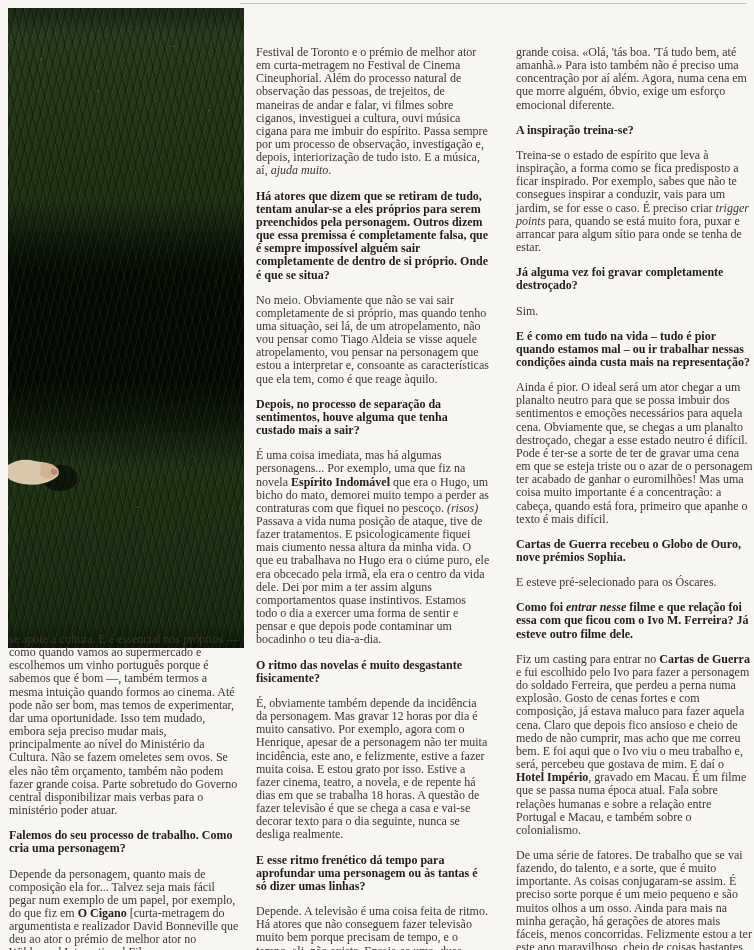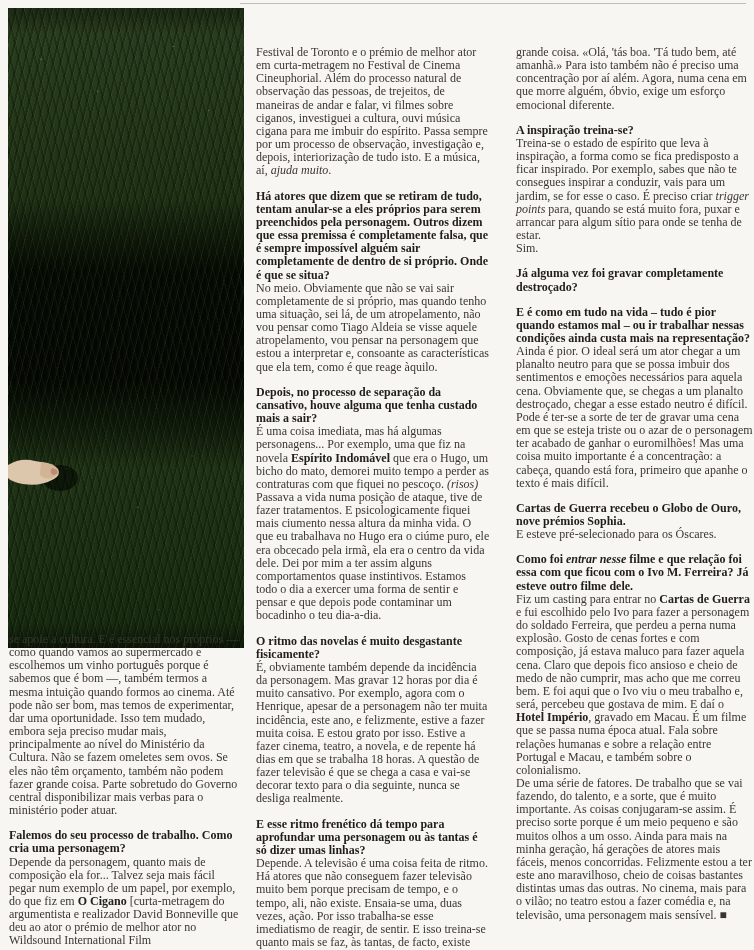--- a/index.html
+++ b/index.html
@@ -38,21 +38,21 @@
   .col{
     position:absolute;
     font-size:12px;line-height:13.15px;color:#3a362f;
     text-align:left;
   }
   .col-left{left:9px;top:633px;width:231px;}
   .col-middle{left:256px;top:46px;width:234px;}
   .col-right{left:516px;top:46px;width:238px;}
   .para{margin:12px 0 0 0;}
   .para:first-child{margin-top:0;}
-  .para.tight{margin-top:0;}
+  .para.tight{margin-top:12px;}
   .para.question{font-weight:bold;color:#211e18;}
   .b{font-weight:bold;color:#24211b;}
   .i{font-style:italic;}
 </style>
 </head>
 <body>
 
 <div class="top-rule"></div>
 
 <div class="photo">
@@ -66,33 +66,33 @@
 
 <div class="col col-left">
     <p class="para body"><span>se apoie a cultura. E é essencial nos próprios — como quando vamos ao supermercado e escolhemos um vinho português porque é sabemos que é bom —, também termos a mesma intuição quando formos ao cinema. Até pode não ser bom, mas temos de experimentar, dar uma oportunidade. Isso tem mudado, embora seja preciso mudar mais, principalmente ao nível do Ministério da Cultura. Não se fazem omeletes sem ovos. Se eles não têm orçamento, também não podem fazer grande coisa. Parte sobretudo do Governo central disponibilizar mais verbas para o ministério poder atuar.</span></p>
     <p class="para question"><span>Falemos do seu processo de trabalho. Como cria uma personagem?</span></p>
     <p class="para answer tight"><span>Depende da personagem, quanto mais de composição ela for... Talvez seja mais fácil pegar num exemplo de um papel, por exemplo, do que fiz em </span><span class="b">O Cigano</span><span> [curta-metragem do argumentista e realizador David Bonneville que deu ao ator o prémio de melhor ator no Wildsound International Film</span></p>
   </div>
 <div class="col col-middle">
     <p class="para body"><span>Festival de Toronto e o prémio de melhor ator em curta-metragem no Festival de Cinema Cineuphorial. Além do processo natural de observação das pessoas, de trejeitos, de maneiras de andar e falar, vi filmes sobre ciganos, investiguei a cultura, ouvi música cigana para me imbuir do espírito. Passa sempre por um processo de observação, investigação e, depois, interiorização de tudo isto. E a música, aí, </span><span class="i">ajuda muito</span><span>.</span></p>
     <p class="para question"><span>Há atores que dizem que se retiram de tudo, tentam anular-se a eles próprios para serem preenchidos pela personagem. Outros dizem que essa premissa é completamente falsa, que é sempre impossível alguém sair completamente de dentro de si próprio. Onde é que se situa?</span></p>
     <p class="para answer tight"><span>No meio. Obviamente que não se vai sair completamente de si próprio, mas quando tenho uma situação, sei lá, de um atropelamento, não vou pensar como Tiago Aldeia se visse aquele atropelamento, vou pensar na personagem que estou a interpretar e, consoante as características que ela tem, como é que reage àquilo.</span></p>
-    <p class="para question"><span>Depois, no processo de separação da cansativo, houve alguma que tenha custado mais a sair?</span></p>
+    <p class="para question"><span>Depois, no processo de separação da sentimentos, houve alguma que tenha custado mais a sair?</span></p>
     <p class="para answer tight"><span>É uma coisa imediata, mas há algumas personagens... Por exemplo, uma que fiz na novela </span><span class="b">Espírito Indomável</span><span> que era o Hugo, um bicho do mato, demorei muito tempo a perder as contraturas com que fiquei no pescoço. </span><span class="i">(risos)</span><span> Passava a vida numa posição de ataque, tive de fazer tratamentos. E psicologicamente fiquei mais ciumento nessa altura da minha vida. O que eu trabalhava no Hugo era o ciúme puro, ele era obcecado pela irmã, ela era o centro da vida dele. Dei por mim a ter assim alguns comportamentos quase instintivos. Estamos todo o dia a exercer uma forma de sentir e pensar e que depois pode contaminar um bocadinho o teu dia-a-dia.</span></p>
     <p class="para question"><span>O ritmo das novelas é muito desgastante fisicamente?</span></p>
     <p class="para answer tight"><span>É, obviamente também depende da incidência da personagem. Mas gravar 12 horas por dia é muito cansativo. Por exemplo, agora com o Henrique, apesar de a personagem não ter muita incidência, este ano, e felizmente, estive a fazer muita coisa. E estou grato por isso. Estive a fazer cinema, teatro, a novela, e de repente há dias em que se trabalha 18 horas. A questão de fazer televisão é que se chega a casa e vai-se decorar texto para o dia seguinte, nunca se desliga realmente.</span></p>
     <p class="para question"><span>E esse ritmo frenético dá tempo para aprofundar uma personagem ou às tantas é só dizer umas linhas?</span></p>
     <p class="para answer tight"><span>Depende. A televisão é uma coisa feita de ritmo. Há atores que não conseguem fazer televisão muito bem porque precisam de tempo, e o tempo, ali, não existe. Ensaia-se uma, duas vezes, ação. Por isso trabalha-se esse imediatismo de reagir, de sentir. E isso treina-se quanto mais se faz, às tantas, de facto, existe esse automatismo. Claro que nem sempre corre bem. Somos humanos, estamos a trabalhar com emoções. Mas há coisas em televisão em que não se passa</span></p>
   </div>
 <div class="col col-right">
     <p class="para body"><span>grande coisa. «Olá, 'tás boa. 'Tá tudo bem, até amanhã.» Para isto também não é preciso uma concentração por aí além. Agora, numa cena em que morre alguém, óbvio, exige um esforço emocional diferente.</span></p>
     <p class="para question"><span>A inspiração treina-se?</span></p>
     <p class="para answer tight"><span>Treina-se o estado de espírito que leva à inspiração, a forma como se fica predisposto a ficar inspirado. Por exemplo, sabes que não te consegues inspirar a conduzir, vais para um jardim, se for esse o caso. É preciso criar </span><span class="i">trigger points</span><span> para, quando se está muito fora, puxar e arrancar para algum sítio para onde se tenha de estar.</span></p>
+    <p class="para question"><span>Já alguma vez foi gravar completamente destroçado?</span></p>
     <p class="para answer tight"><span>Sim.</span></p>
-    <p class="para question"><span>Já alguma vez foi gravar completamente destroçado?</span></p>
     <p class="para question"><span>E é como em tudo na vida – tudo é pior quando estamos mal – ou ir trabalhar nessas condições ainda custa mais na representação?</span></p>
     <p class="para answer tight"><span>Ainda é pior. O ideal será um ator chegar a um planalto neutro para que se possa imbuir dos sentimentos e emoções necessários para aquela cena. Obviamente que, se chegas a um planalto destroçado, chegar a esse estado neutro é difícil. Pode é ter-se a sorte de ter de gravar uma cena em que se esteja triste ou o azar de o personagem ter acabado de ganhar o euromilhões! Mas uma coisa muito importante é a concentração: a cabeça, quando está fora, primeiro que apanhe o texto é mais difícil.</span></p>
     <p class="para question"><span class="b">Cartas de Guerra</span><span> recebeu o Globo de Ouro, nove prémios Sophia.</span></p>
     <p class="para answer tight"><span>E esteve pré-selecionado para os Óscares.</span></p>
     <p class="para question"><span>Como foi </span><span class="i">entrar nesse</span><span> filme e que relação foi essa com que ficou com o Ivo M. Ferreira? Já esteve outro filme dele.</span></p>
     <p class="para answer tight"><span>Fiz um casting para entrar no </span><span class="b">Cartas de Guerra</span><span> e fui escolhido pelo Ivo para fazer a personagem do soldado Ferreira, que perdeu a perna numa explosão. Gosto de cenas fortes e com composição, já estava maluco para fazer aquela cena. Claro que depois fico ansioso e cheio de medo de não cumprir, mas acho que me correu bem. E foi aqui que o Ivo viu o meu trabalho e, será, percebeu que gostava de mim. E daí o </span><span class="b">Hotel Império</span><span>, gravado em Macau. É um filme que se passa numa época atual. Fala sobre relações humanas e sobre a relação entre Portugal e Macau, e também sobre o colonialismo.</span></p>
     <p class="para answer tight"><span>De uma série de fatores. De trabalho que se vai fazendo, do talento, e a sorte, que é muito importante. As coisas conjugaram-se assim. É preciso sorte porque é um meio pequeno e são muitos olhos a um osso. Ainda para mais na minha geração, há gerações de atores mais fáceis, menos concorridas. Felizmente estou a ter este ano maravilhoso, cheio de coisas bastantes distintas umas das outras. No cinema, mais para o vilão; no teatro estou a fazer comédia e, na televisão, uma personagem mais sensível.  ■</span></p>
   </div>
 
 </body></html>

